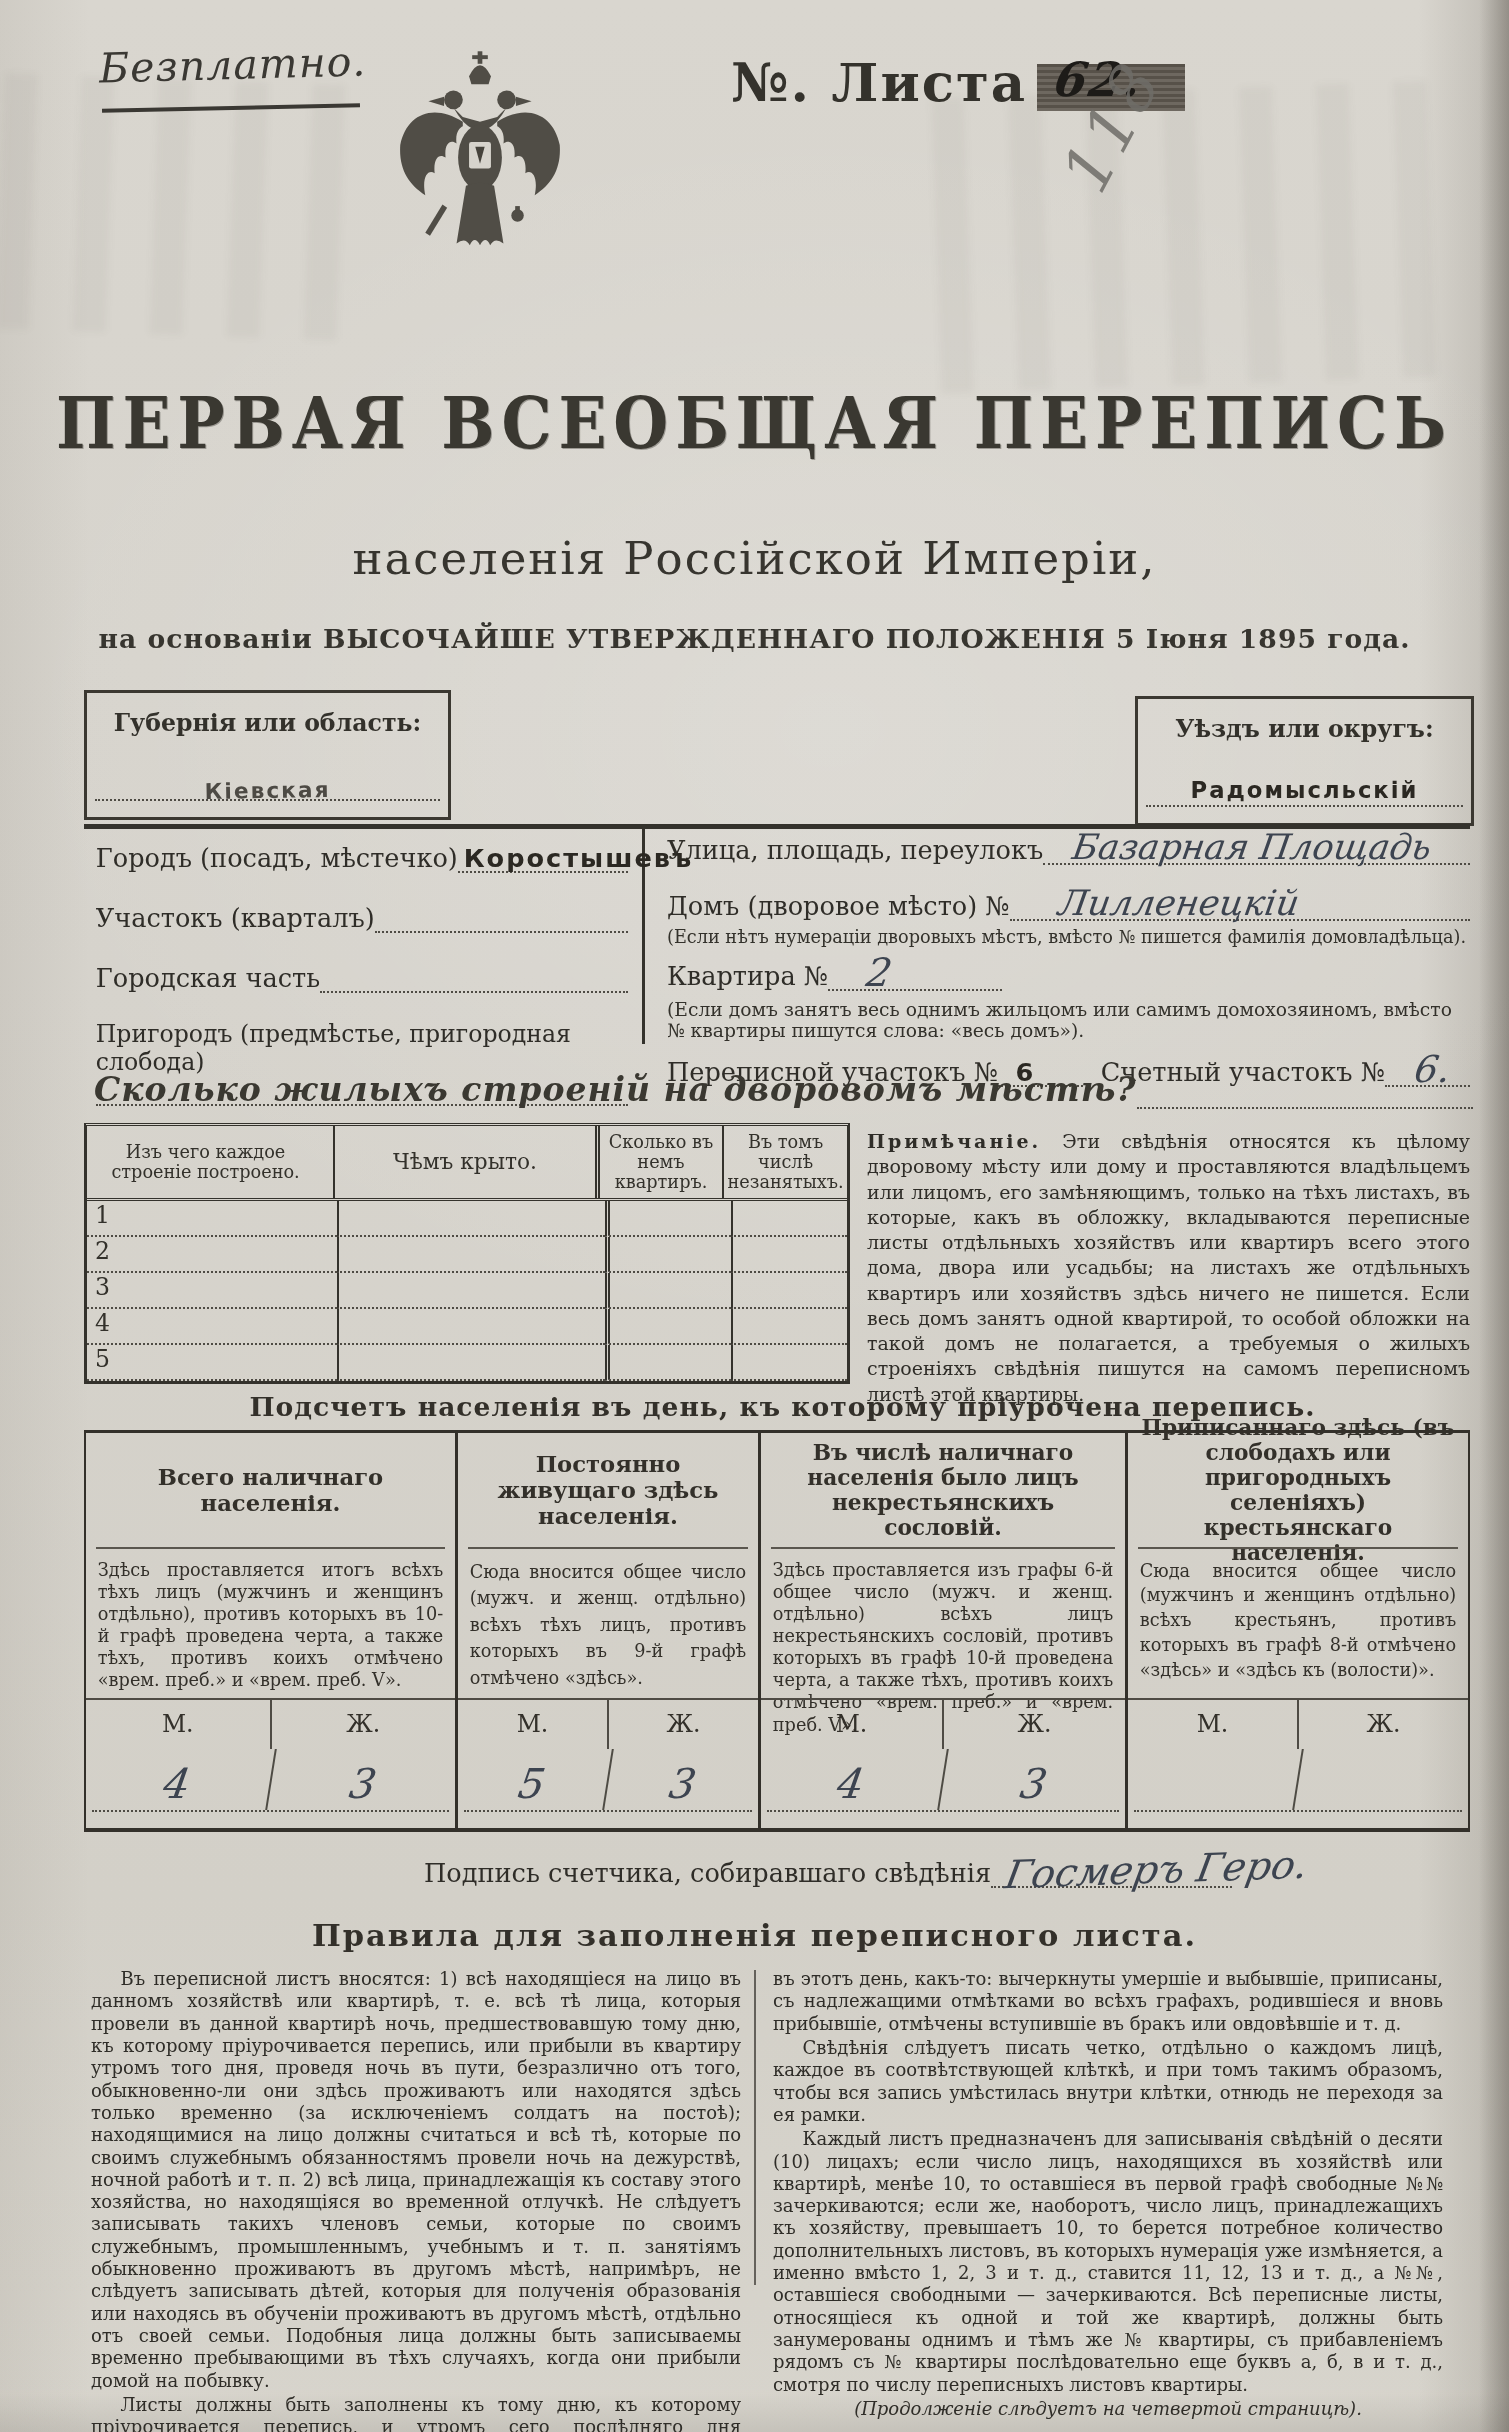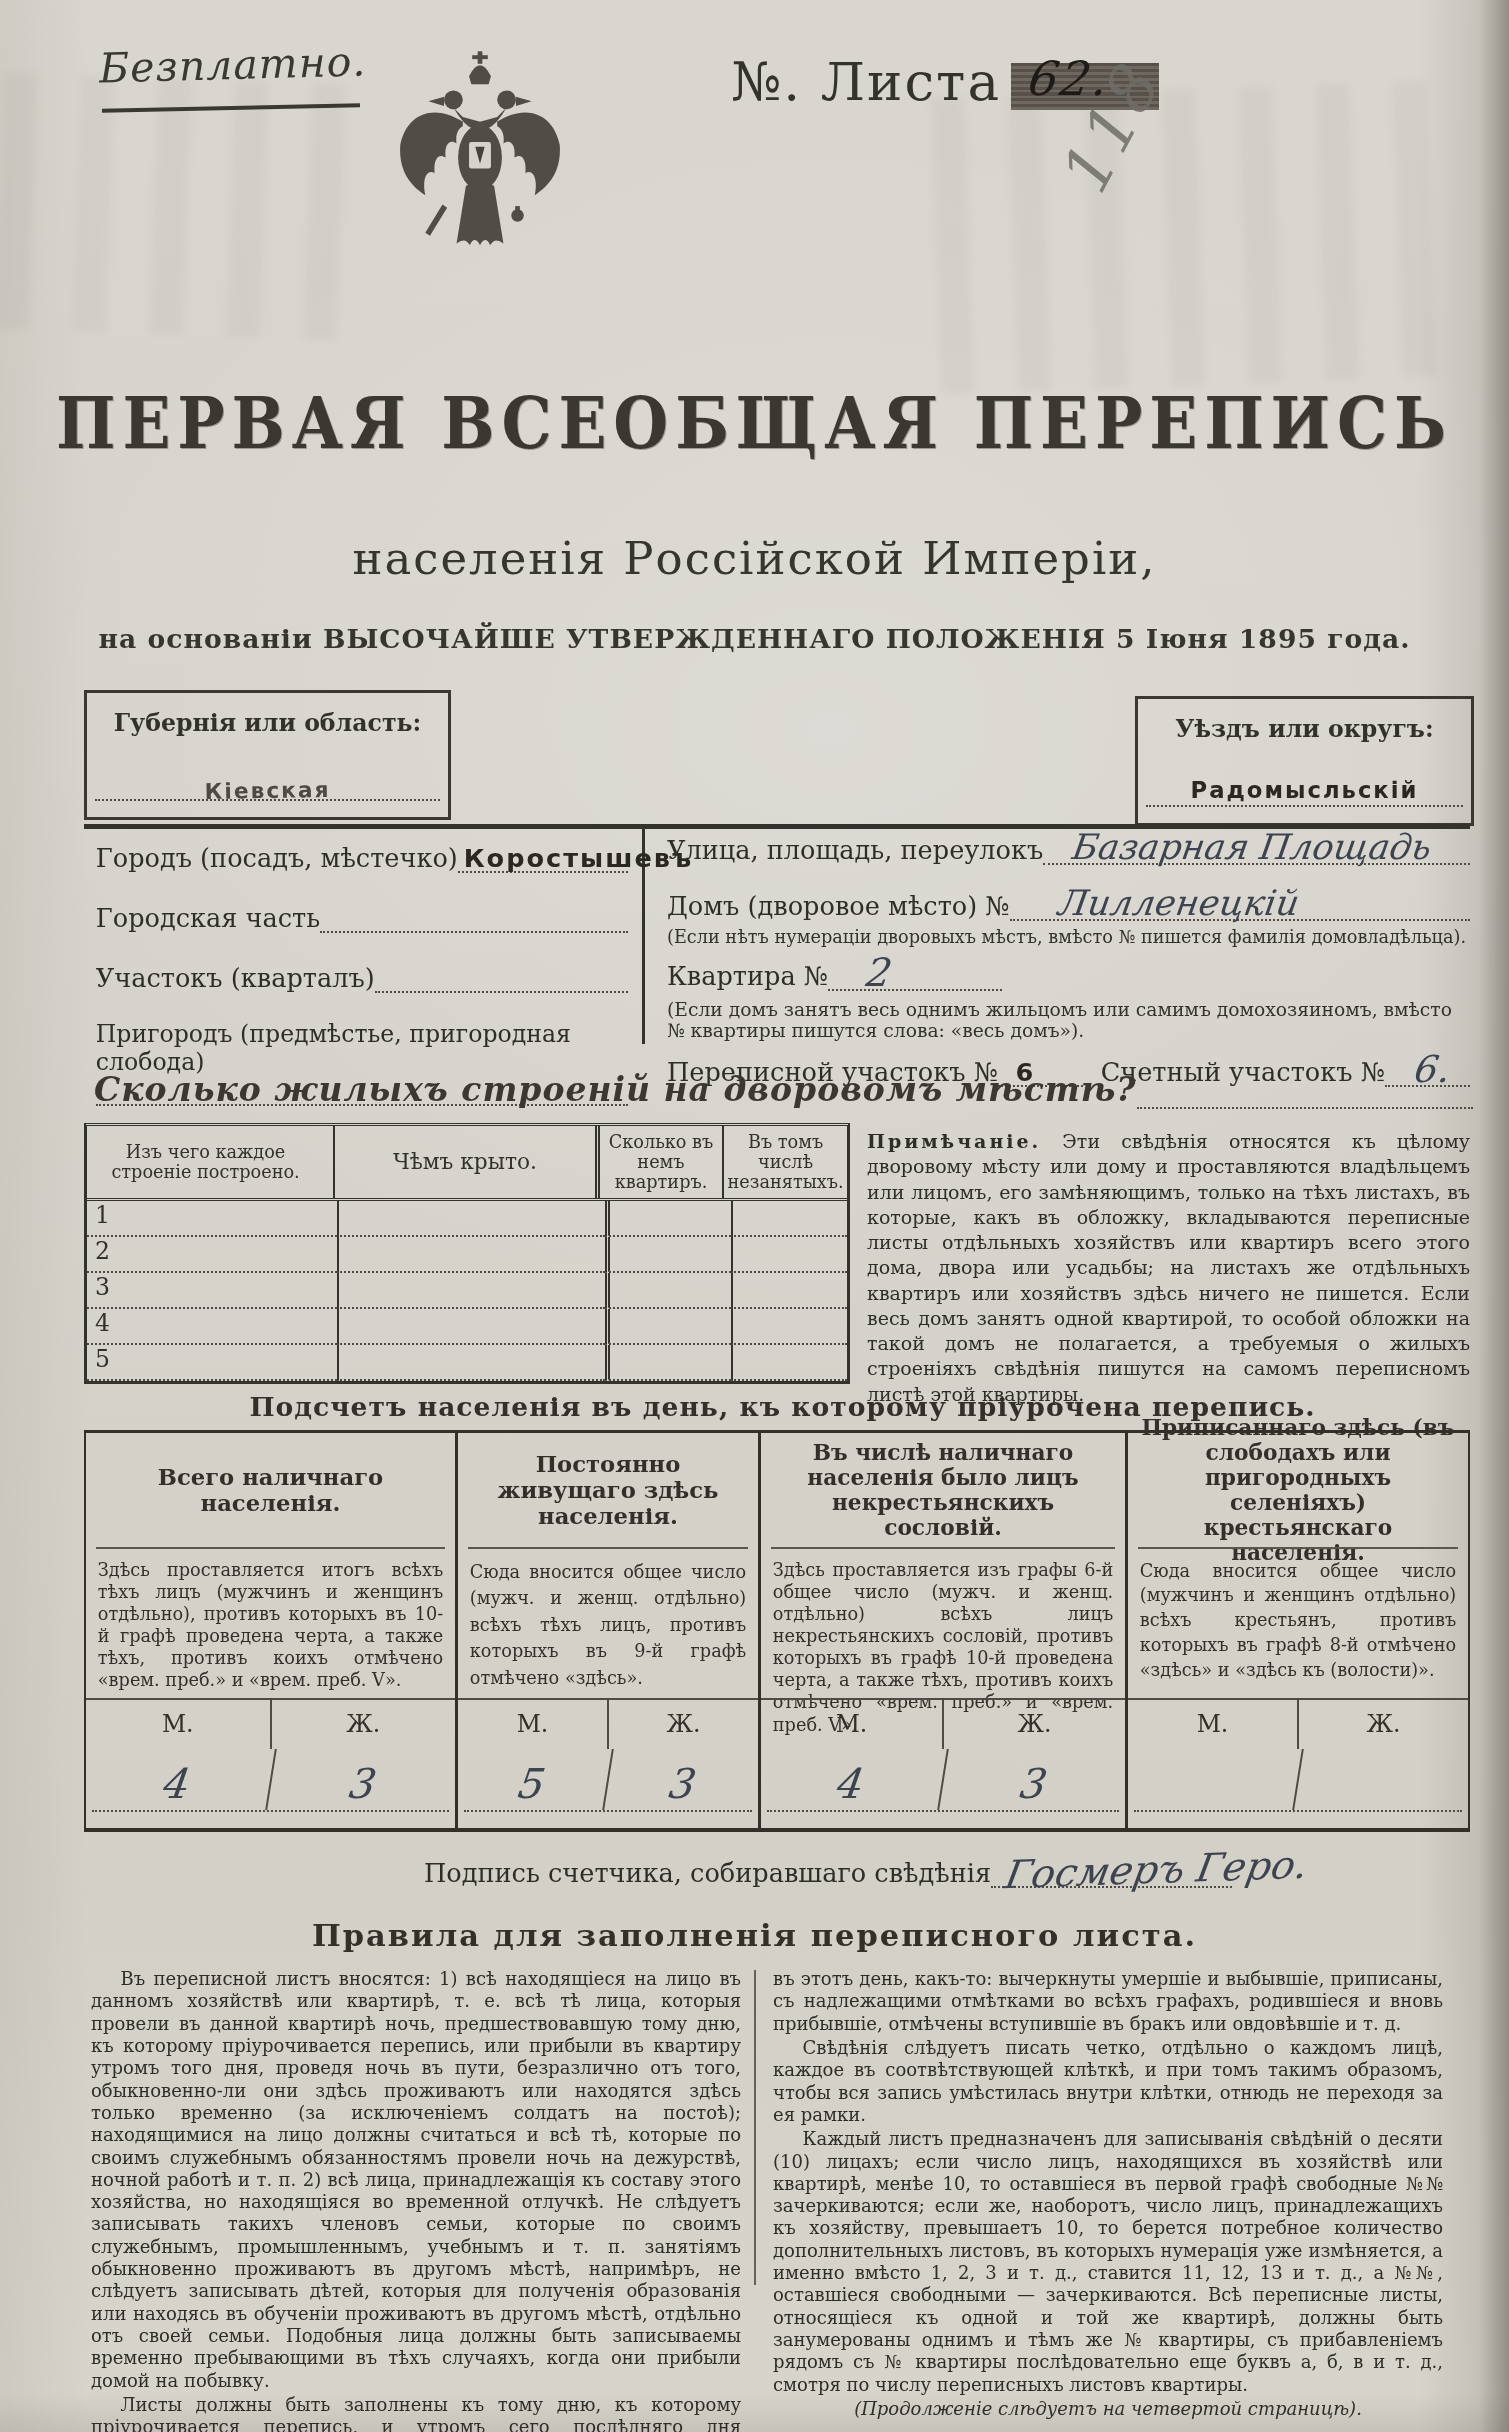--- a/index.html
+++ b/index.html
@@ -15,21 +15,21 @@
   .ghost{position:absolute;filter:blur(3.9px);opacity:.5;pointer-events:none;
     background:repeating-linear-gradient(90deg, rgba(85,80,72,.10) 0 33px, rgba(85,80,72,0) 33px 77px);}
   .edge-r{position:absolute;top:0;right:0;width:29.6px;height:100%;
     background:linear-gradient(90deg, rgba(0,0,0,0), rgba(70,64,56,.35));}
   .edge-b{position:absolute;left:0;bottom:0;width:100%;height:39px;
     background:linear-gradient(0deg, rgba(70,64,56,.12), rgba(0,0,0,0));}
 
   .free{font-style:italic;font-size:41px;color:#3a3833;letter-spacing:1px;transform:rotate(-1.5deg);}
   .free-rule{height:3.9px;background:#3a3833;transform:rotate(-1.2deg);}
 
-  .sheetno{font-size:53px;font-weight:normal;color:#34322c;letter-spacing:2px;white-space:nowrap;}
+  .sheetno{font-size:53px;font-weight:bold;color:#34322c;letter-spacing:2px;white-space:nowrap;}
   .sheet-block{display:inline-block;vertical-align:middle;margin-left:9.9px;width:148px;height:47px;
     background:repeating-linear-gradient(180deg,#575149 0 3px,#6e6860 3px 5.9px);position:relative;}
   .sheet-block .hand{position:absolute;left:17.7px;top:-11.8px;font-size:47px;color:#1d1b18;}
   .pencil{font-style:italic;font-size:65px;color:#6f6d68;opacity:.85;transform:rotate(-62deg);letter-spacing:3.9px;}
 
   .hand{font-family:"DejaVu Serif",serif;font-style:italic;color:#3d4450;transform:skewX(-9deg);}
 
   .main-title{width:100%;text-align:center;font-weight:bold;font-size:63px;letter-spacing:6.9px;
     color:#3a3831;transform:scaleY(1.12);text-shadow:1px 1px 0 rgba(40,38,32,.35);}
   .sub-title{width:100%;text-align:center;font-size:45px;color:#37352f;letter-spacing:2px;}
@@ -153,25 +153,25 @@
     <div class="vline" style="position:absolute;left:558px;top:-15.8px;width:3px;height:217px;"></div>
 
     <div style="position:absolute;left:11.8px;top:0;width:532px;">
       <div class="fieldrow">
         <span>Городъ (посадъ, мѣстечко)</span>
         <span class="fill">
             <span class="stamp" style="position:absolute;left:5.9px;bottom:-2px;font-size:25.6px;">Коростышевъ</span>
           </span>
       </div>
       <div class="fieldrow" style="margin-top:29.6px;">
+        <span>Участокъ (кварталъ)</span>
+        <span class="fill"></span>
+      </div>
+      <div class="fieldrow" style="margin-top:29.6px;">
         <span>Городская часть</span>
-        <span class="fill"></span>
-      </div>
-      <div class="fieldrow" style="margin-top:29.6px;">
-        <span>Участокъ (кварталъ)</span>
         <span class="fill"></span>
       </div>
       <div class="fieldrow" style="margin-top:27.6px;font-size:23.6px;">
         <span>Пригородъ (предмѣстье, пригородная слобода)</span>
         <span class="fill"></span>
       </div>
       <div class="dot" style="margin-top:25.6px;height:2px;"></div>
     </div>
 
     <div style="position:absolute;left:583px;top:-7.9px;width:803px;">

